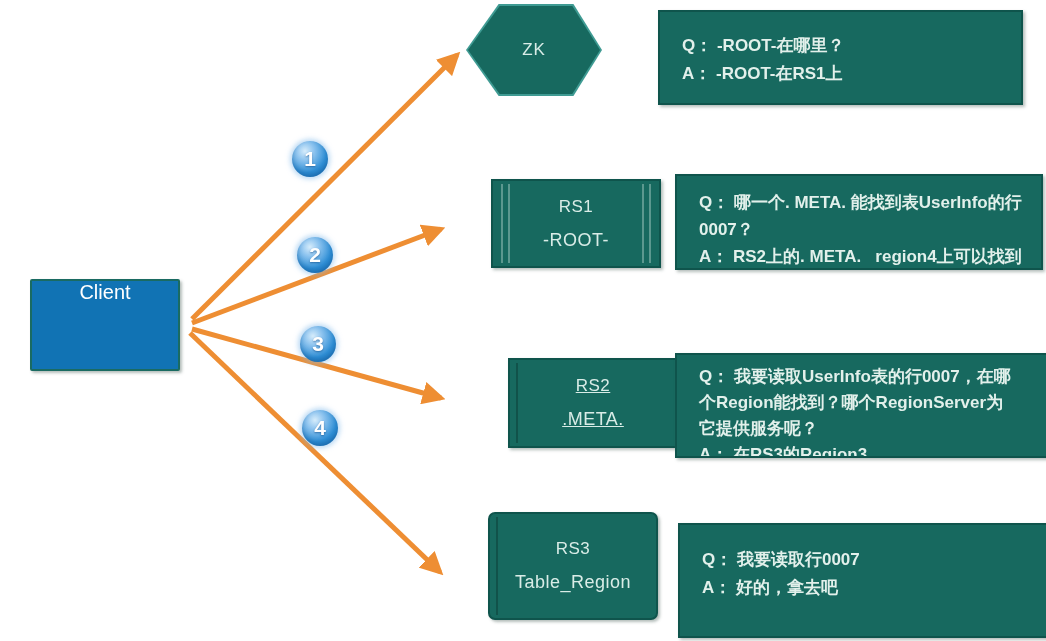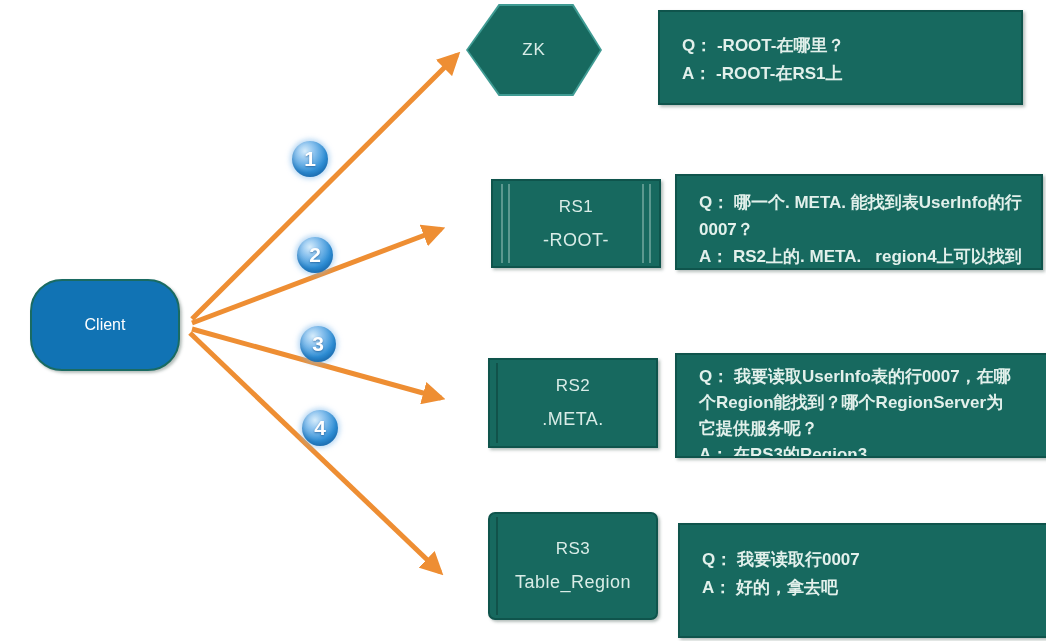--- a/index.html
+++ b/index.html
@@ -17,23 +17,23 @@
   
   .arrows { position: absolute; left: 0; top: 0; width: 1046px; height: 641px; }
   .arrow-line { stroke: var(--arrow, #EE8E33); stroke-width: 5; }
   .arrow-head { fill: var(--arrow, #EE8E33); }
 
   
   .client {
     position: absolute; left: 30px; top: 279px; width: 150px; height: 92px;
     background: var(--client-fill, #1173B4);
     border: 2px solid var(--client-edge, #1A6B62);
-    border-radius: 32px;
-    display: flex; align-items: center; justify-content: center;
-    color: #ffffff; font-size: 16px;
+    border-radius: 2px;
+    display: flex; align-items: flex-start; justify-content: center;
+    color: #ffffff; font-size: 20px;
     box-shadow: 2px 2px 3px rgba(90,110,105,0.45);
   }
 
   
   .hex-outer {
     position: absolute; left: 466px; top: 4px; width: 136px; height: 92px;
     background: var(--hex-edge, #3F9B93);
     clip-path: polygon(24% 0, 79% 0, 100% 50%, 79% 100%, 24% 100%, 0 50%);
     filter: drop-shadow(2px 2px 2px rgba(90,110,105,0.4));
     text-align: right;
@@ -54,21 +54,21 @@
     position: absolute;
     background: var(--node-fill, #17695F);
     border: 2px solid var(--node-edge, #0F544C);
     box-shadow: 2px 2px 3px rgba(90,110,105,0.45);
     display: flex; flex-direction: column; align-items: center; justify-content: center;
     gap: 13px;
     color: var(--node-text, #D9ECE7);
     margin-left: 36px;
   }
   .rs1 { left: 455px; top: 179px; width: 170px; height: 89px; }
-  .rs2 { left: 452px; top: 358px; width: 170px; height: 90px; }
+  .rs2 { left: 472px; top: 358px; width: 170px; height: 90px; text-decoration: underline; }
   .rs3 { left: 452px; top: 512px; width: 170px; height: 108px; border-radius: 7px; }
   .rs-title { font-size: 17px; letter-spacing: 0.5px; }
   .rs-sub   { font-size: 18px; letter-spacing: 0.5px; }
   .vline {
     position: absolute; top: 3px; bottom: 3px; width: 2px;
     background: rgba(205, 228, 222, 0.38);
   }
   .vline.l1 { left: 8px; }  .vline.l2 { left: 15px; }
   .vline.r1 { right: 8px; } .vline.r2 { right: 15px; }
   .vline.single { left: 6px; background: rgba(0,0,0,0.22); }

